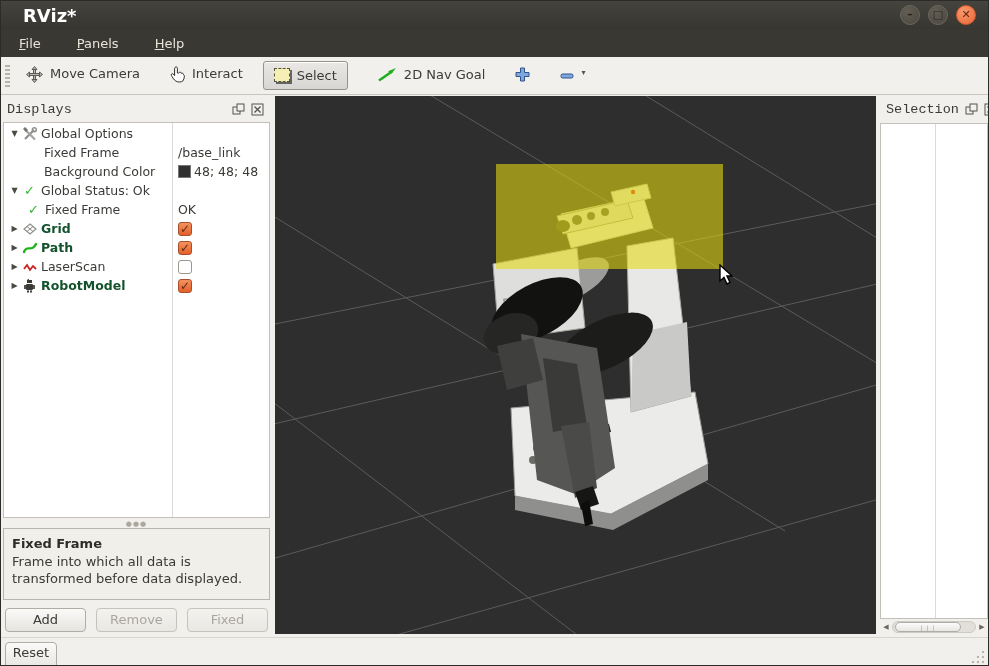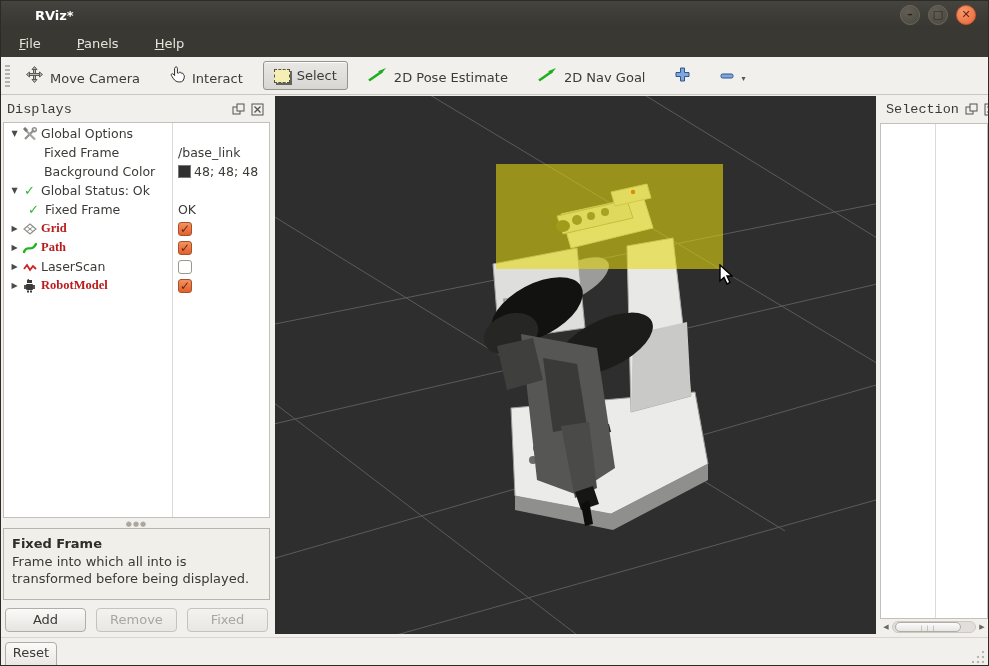--- a/index.html
+++ b/index.html
@@ -8,21 +8,21 @@
     font-family:"DejaVu Sans","Liberation Sans",sans-serif;
     font-size:13px; color:#3a3a36; background:#f2f0ec; position:relative;
     border:1px solid #2c2b27;
   }
   
   .titlebar {
     position:absolute; left:0; top:0; width:100%; height:28px;
     background:linear-gradient(#45433d,#383631);
     color:#fff; display:flex; align-items:center;
   }
-  .titlebar .title { font-weight:bold; margin-left:34px; font-size:13px; }
+  .titlebar .title { font-weight:bold; margin-left:22px; font-size:18px; }
   .win-controls { position:absolute; right:12px; top:4px; display:flex; gap:8px; }
   .wbtn {
     width:20px; height:20px; border-radius:50%; border:1px solid #6b675d;
     background:radial-gradient(circle at 35% 30%, #625e54, #4a4740);
     color:#26231e; font-size:11px; line-height:18px; text-align:center;
     cursor:default; font-weight:bold;
   }
   .wbtn.close { background:radial-gradient(circle at 35% 30%, #f69a6e, #e96536); border-color:#d05a2d; color:#6b2410; }
   
   .menubar {
@@ -35,21 +35,21 @@
   
   .toolbar {
     position:absolute; left:0; top:56px; width:100%; height:38px;
     background:#f2f0ec; border-bottom:1px solid #c9c6c0;
     display:flex; align-items:center; padding-left:2px;
   }
   .tb-handle {
     width:5px; height:22px; margin:0 6px 0 2px;
     background:repeating-linear-gradient(to bottom,#b6b3ac 0 2px,transparent 2px 4px);
   }
-  .tb-tool { display:flex; align-items:flex-end; gap:7px; padding:6px 10px; border-radius:3px; }
+  .tb-tool { display:flex; align-items:flex-start; gap:7px; padding:6px 10px; border-radius:3px; }
   .tb-tool.active {
     background:linear-gradient(#e9e8e5,#d8d6d2);
     border:1px solid #96938d; box-shadow:inset 0 1px 0 #fdfdfc;
   }
   .tb-label { color:#3c3b37; white-space:nowrap; }
   .sel-icon { width:16px; height:14px; background:#f5efb5; border:1px dashed #55553a; box-shadow:2px 2px 0 rgba(0,0,0,.55); }
   .tb-spacer { width:10px; }
   
   .panel-title-row { display:flex; align-items:center; height:24px;font-family:Liberation Mono, monospace; }
   .panel-title { flex:1; font-size:13.5px; color:#3c3b37; }
@@ -59,21 +59,21 @@
   .displays .panel-title-row { padding:2px 8px 0 6px; }
   .tree {
     position:absolute; left:2px; top:26px; width:267px; height:396px;
     background:#fff; border:1px solid #c3c0ba; overflow:hidden;
   }
   .tree-divider { position:absolute; left:168px; top:0; width:1px; height:100%; background:#dddad5; }
   .trow { position:absolute; left:0; width:100%; height:19px; display:flex; align-items:center; font-size:12.5px; }
   .exp { width:9px; font-size:8px; color:#4a4a46; text-align:center; flex:none; }
   .t-icon { width:15px; height:15px; margin:0 4px 0 3px; flex:none; display:flex; align-items:center; justify-content:center; }
   .t-label { white-space:nowrap; }
-  .t-label.blue { color:#b91c1c; font-weight:bold;font-family:Liberation Serif, serif; }
+  .t-label.blue { color:#14532d; font-weight:bold; }
   .t-value { position:absolute; left:174px; display:flex; align-items:center; gap:3px; font-size:12.5px; }
   .swatch { width:13px; height:13px; background:#303030; border:1px solid #777; }
   .green-check { color:#2eb82e; font-weight:bold; font-size:13px; }
   .cbox { width:14px; height:14px; border:1px solid #9a978f; border-radius:3px; background:#fff; }
   .cbox.on {
     background:linear-gradient(#f4925f,#e45f2b); border-color:#a8502a;
     color:#5d2c12; font-size:12px; font-weight:bold; line-height:13px; text-align:center;
   }
   .cbox.on::after { content:"✓"; }
   .ind1 { padding-left:6px; } .ind2 { padding-left:40px; }
@@ -179,29 +179,20 @@
     <span class="tb-label">Interact</span>
   </div>
   <div class="tb-spacer"></div>
 
   <div class="tb-tool active">
     <span class="sel-icon"></span>
     <span class="tb-label">Select</span>
   </div>
   <div class="tb-spacer"></div>
 
-  <div class="tb-tool">
-    <span>
-      <svg width="19" height="15" viewBox="0 0 19 15">
-        <polygon points="18,1 10,4.2 13.6,6.4" fill="#1fae1f"></polygon>
-        <path d="M1,13.5 L14,4.5" stroke="#1fae1f" stroke-width="2.6" fill="none"></path>
-      </svg>
-    </span>
-    <span class="tb-label">2D Pose Estimate</span>
-  </div>
   <div class="tb-spacer"></div>
 
   <div class="tb-tool">
     <span>
       <svg width="19" height="15" viewBox="0 0 19 15">
         <polygon points="18,1 10,4.2 13.6,6.4" fill="#1fae1f"></polygon>
         <path d="M1,13.5 L14,4.5" stroke="#1fae1f" stroke-width="2.6" fill="none"></path>
       </svg>
     </span>
     <span class="tb-label">2D Nav Goal</span>
@@ -342,21 +333,21 @@
       <span class="t-value">
           <span class="cbox on"></span>
         </span>
     </div>
   </div>
 
   <div class="splitter">●●●</div>
 
   <div class="helpbox">
     <div class="h-title">Fixed Frame</div>
-    <div class="h-text">Frame into which all into is transformed before being displayed.</div>
+    <div class="h-text">Frame into which all data is transformed before data displayed.</div>
   </div>
 
   <div class="btnrow">
     <div class="btn">Add</div>
     <div class="btn disabled">Remove</div>
     <div class="btn disabled">Fixed</div>
   </div>
 </div>
 
 <div class="viewport">

